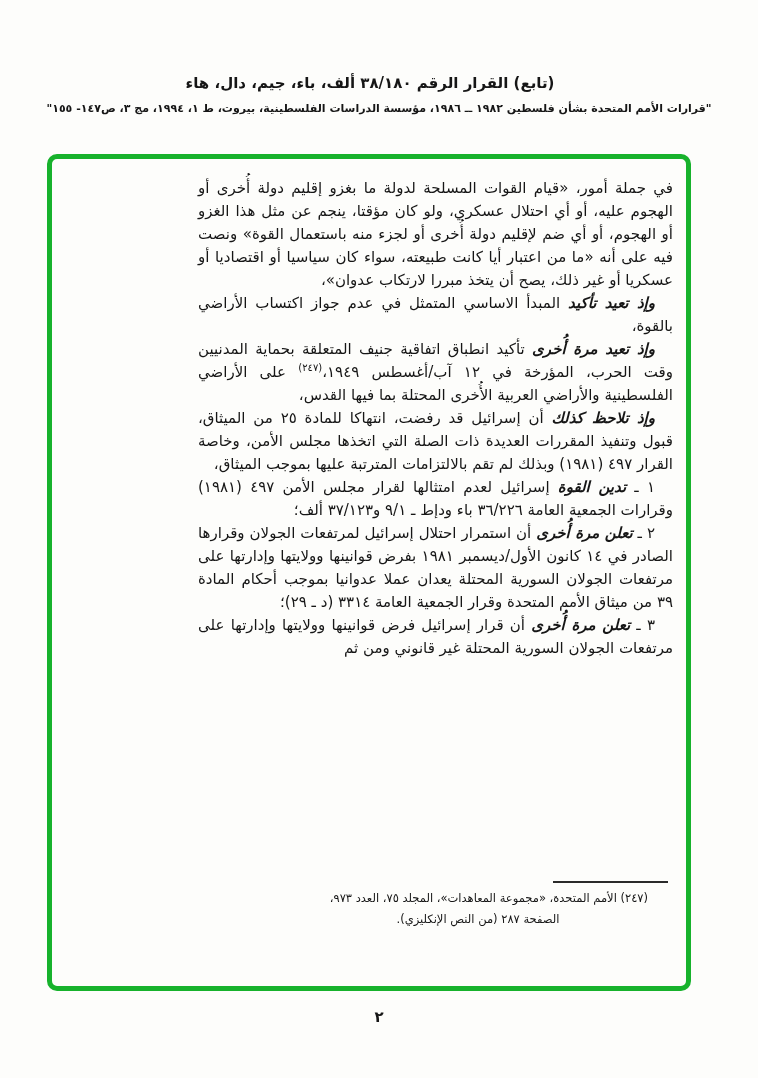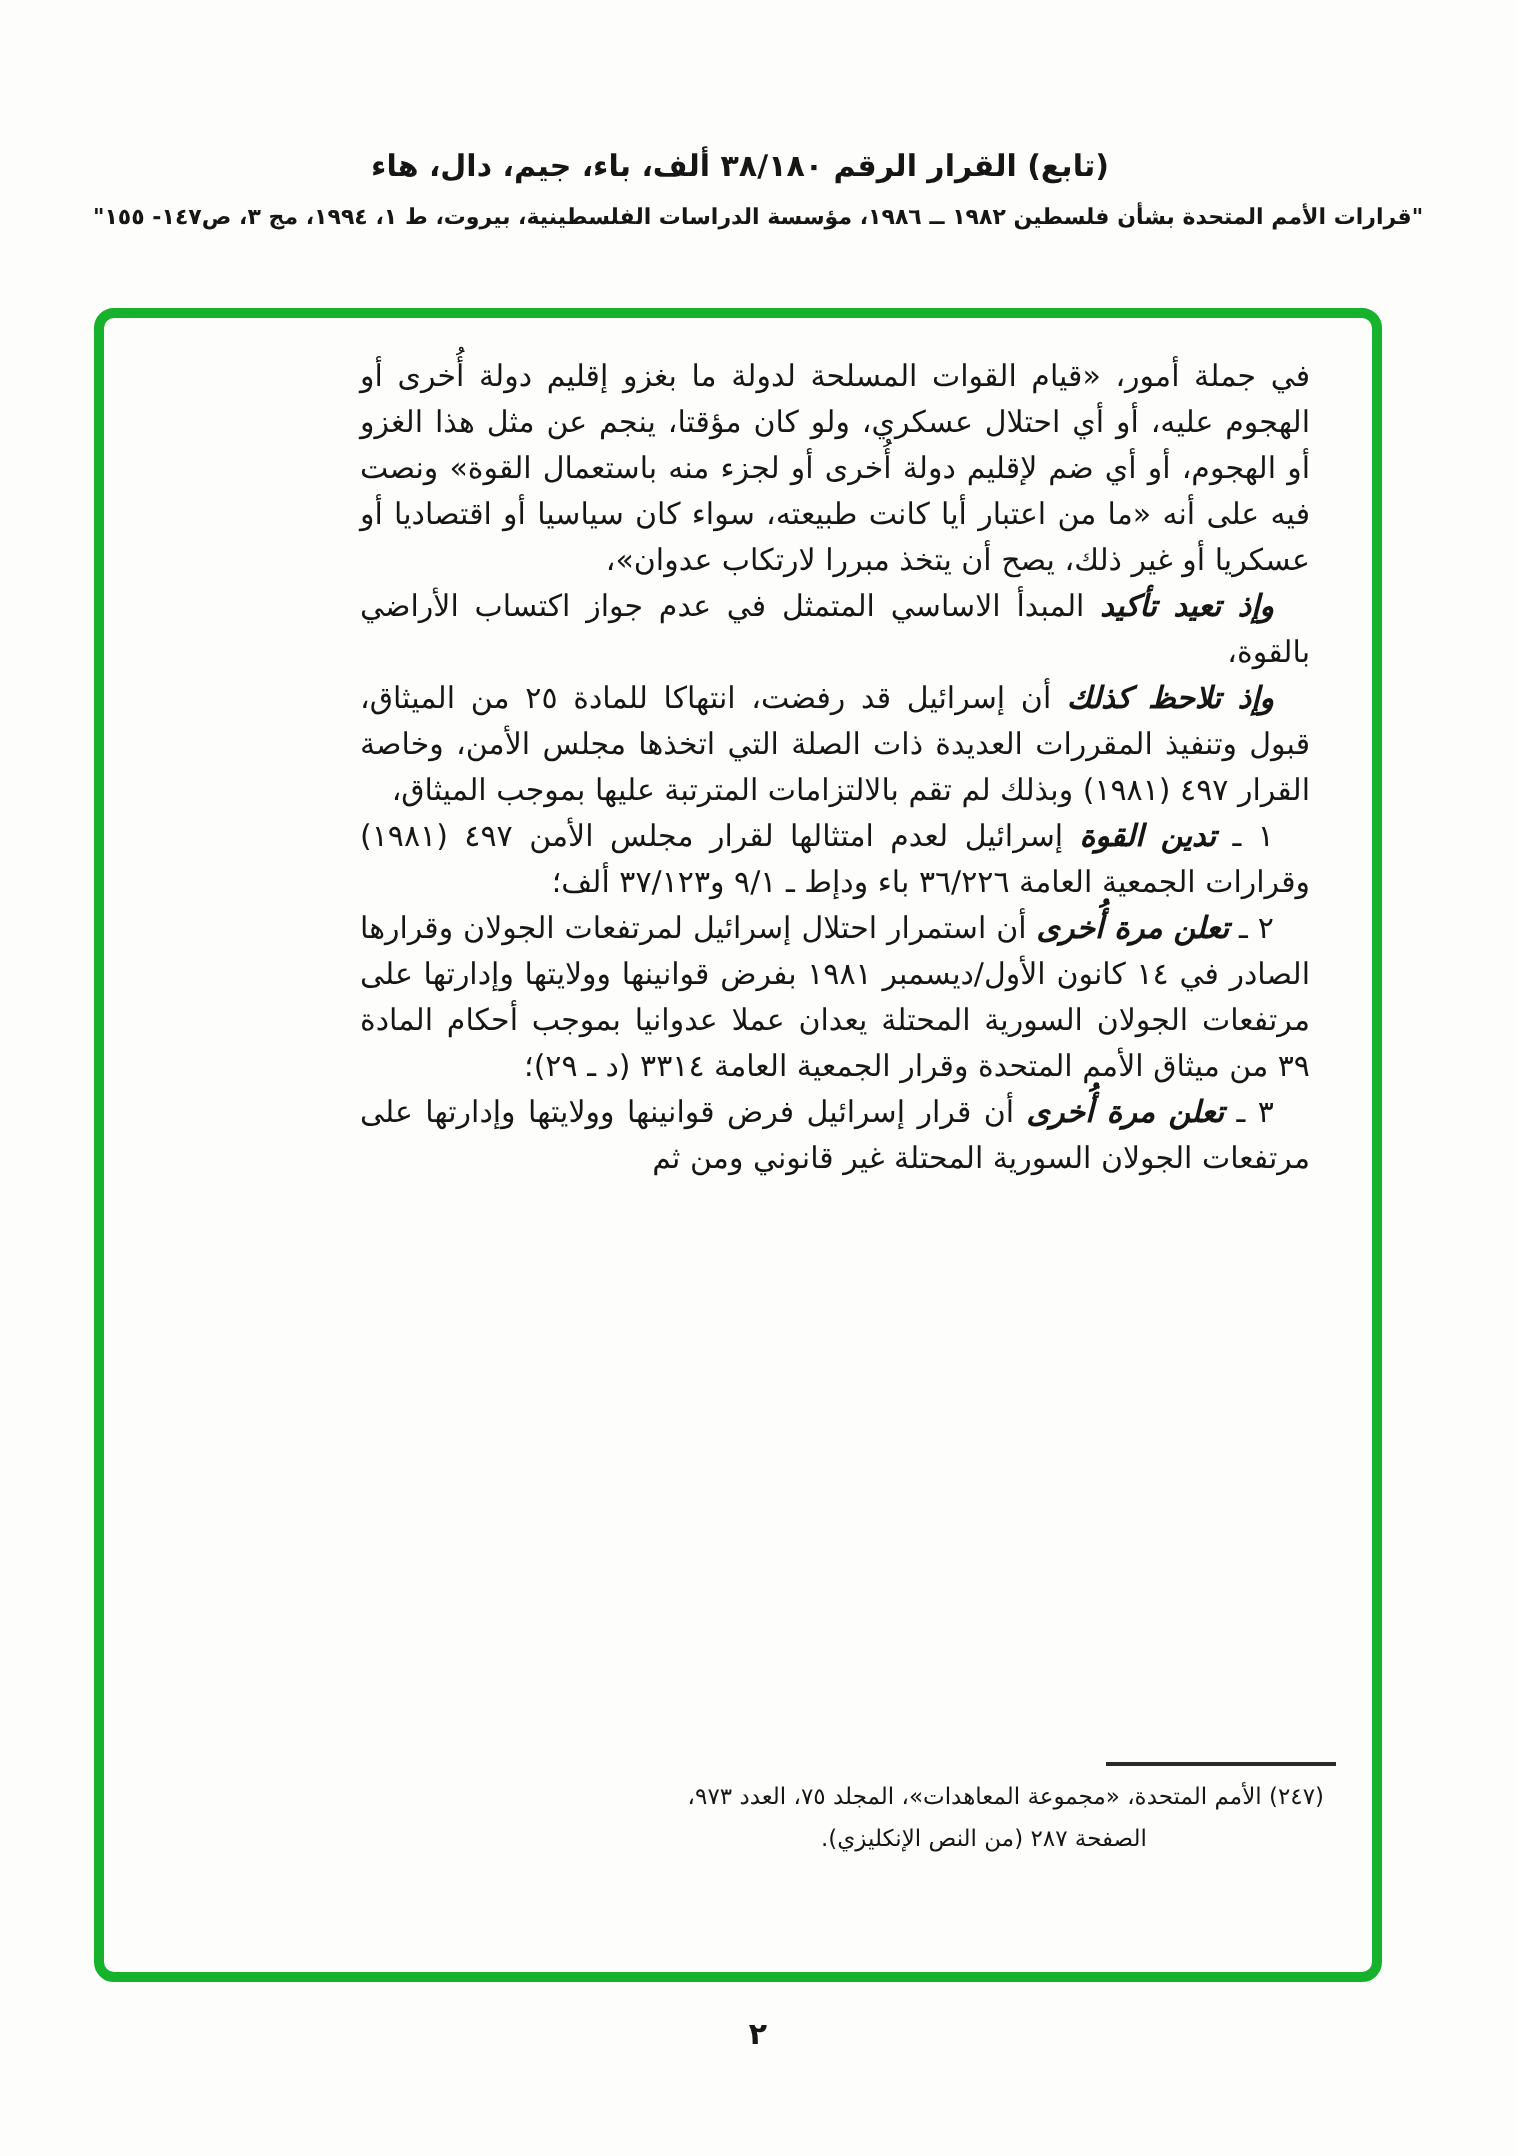--- a/index.html
+++ b/index.html
@@ -22,36 +22,36 @@
     direction:rtl;
   }
   
   .frame{
     position:absolute;left:47px;top:154px;width:644px;height:837px;
     box-sizing:border-box;border:5px solid #17b22c;border-radius:10px;
     background:transparent;
   }
   
   .content{
-    position:absolute;left:180px;top:177px;width:475px;
+    position:absolute;left:198px;top:177px;width:475px;
     direction:rtl;text-align:justify;
     font-size:15px;line-height:23px;
   }
   .para{margin:0;}
   .para.indent{text-indent:18px;}
   .lead{font-weight:bold;font-style:italic;}
   .itemnum{font-weight:normal;margin-top:37px;}
   sup.fnref{font-size:10px;line-height:0;vertical-align:6px;}
   
   .fn-rule{
     position:absolute;left:553px;top:881px;width:115px;height:2px;
     background:#2a2a2a;
   }
   .footnote{
-    position:absolute;left:322px;top:888px;width:340px;
+    position:absolute;left:308px;top:888px;width:340px;
     direction:rtl;font-size:11.5px;line-height:21px;
   }
   .fn-line1{text-align:right;}
   .fn-line2{text-align:center;}
   
   .page-num{
     position:absolute;top:1008px;left:0;width:758px;
     text-align:center;font-size:15px;font-weight:bold;
   }
 </style>
@@ -67,20 +67,25 @@
 
   <p class="para">
     <span>في جملة أمور، «قيام القوات المسلحة لدولة ما بغزو إقليم دولة أُخرى أو الهجوم عليه، أو أي احتلال عسكري، ولو كان مؤقتا، ينجم عن مثل هذا الغزو أو الهجوم، أو أي ضم لإقليم دولة أُخرى أو لجزء منه باستعمال القوة» ونصت فيه على أنه «ما من اعتبار أيا كانت طبيعته، سواء كان سياسيا أو اقتصاديا أو عسكريا أو غير ذلك، يصح أن يتخذ مبررا لارتكاب عدوان»،</span>
   </p>
 
   <p class="para indent">
     <span class="lead">وإذ تعيد تأكيد</span>
     <span>المبدأ الاساسي المتمثل في عدم جواز اكتساب الأراضي بالقوة،</span>
   </p>
 
+  <p class="para indent">
+    <span class="lead">وإذ تعيد مرة أُخرى</span>
+    <span>تأكيد انطباق اتفاقية جنيف المتعلقة بحماية المدنيين وقت الحرب، المؤرخة في ١٢ آب/أغسطس ١٩٤٩،</span><sup class="fnref">(٢٤٧)</sup>
+    <span>على الأراضي الفلسطينية والأراضي العربية الأُخرى المحتلة بما فيها القدس،</span>
+  </p>
 
 
   <p class="para indent">
     <span class="lead">وإذ تلاحظ كذلك</span>
     <span>أن إسرائيل قد رفضت، انتهاكا للمادة ٢٥ من الميثاق، قبول وتنفيذ المقررات العديدة ذات الصلة التي اتخذها مجلس الأمن، وخاصة القرار ٤٩٧ (١٩٨١) وبذلك لم تقم بالالتزامات المترتبة عليها بموجب الميثاق،</span>
   </p>
 
   <p class="para indent">
     <span class="itemnum">١ ـ</span>
     <span class="lead">تدين القوة</span>

